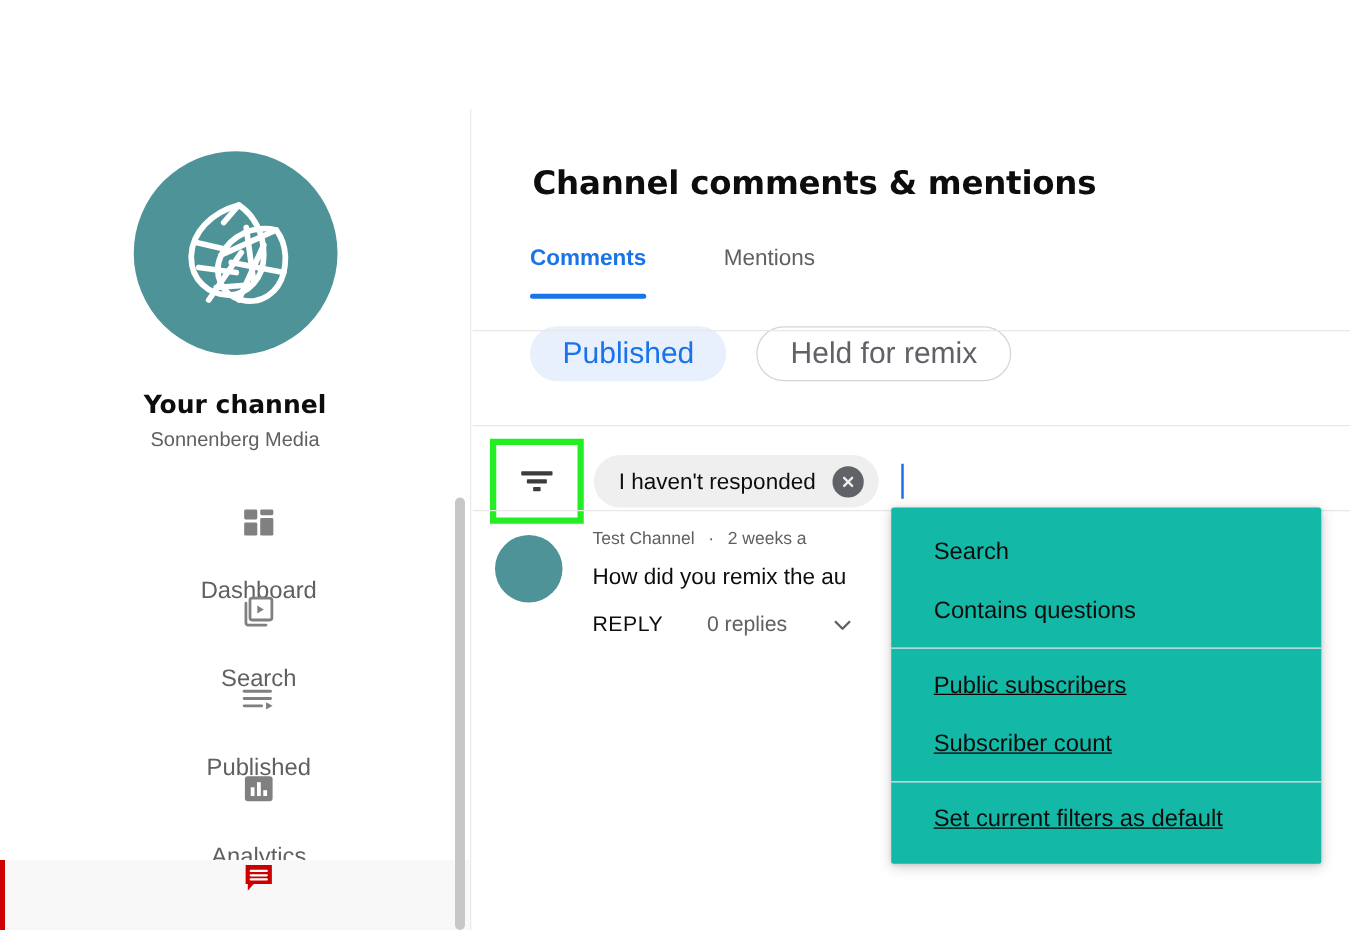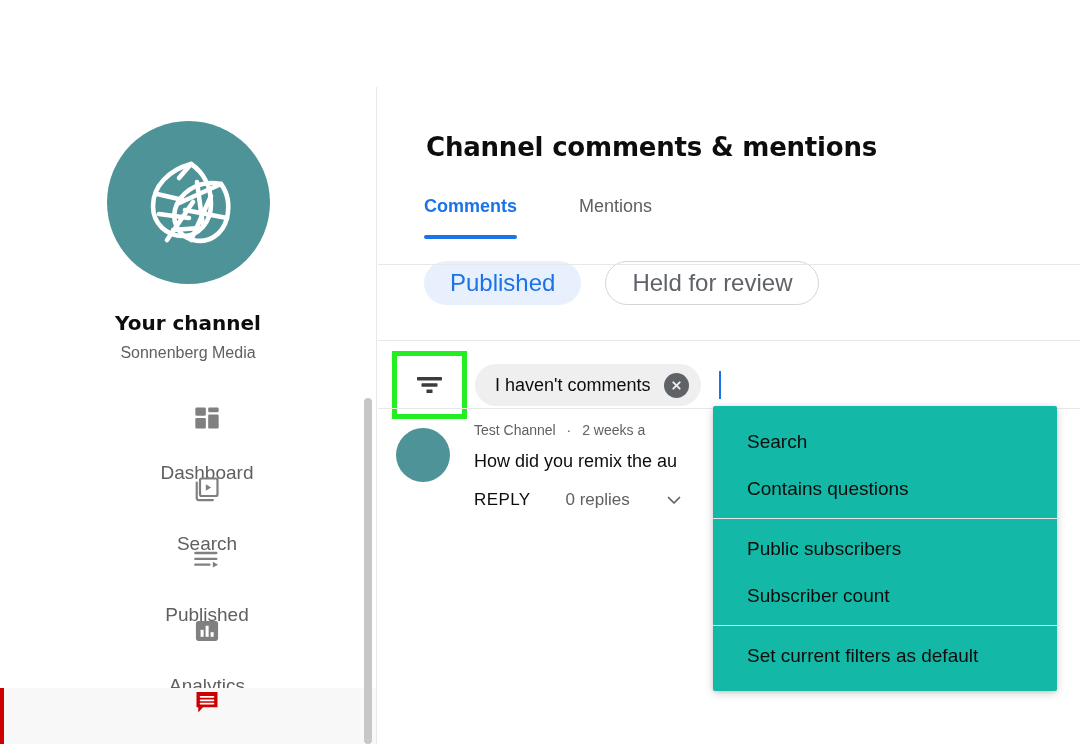--- a/index.html
+++ b/index.html
@@ -209,21 +209,21 @@
   .chev { width: 18px; height: 18px; cursor: pointer; }
 
   
   .dropdown {
     position: absolute; left: 713px; top: 406px;
     width: 344px; background: #14b8a6;
     box-shadow: 0 2px 10px rgba(0,0,0,0.19), 0 1px 3px rgba(0,0,0,0.10);
     border-radius: 2px; padding: 6px 0; z-index: 50;
   }
   .dd-group { padding: 6px 0; }
-  .dd-group + .dd-group { border-top: 1px solid #e6e6e6; }
+  .dd-group + .dd-group { border-top: 1px solid #e6e6e6; text-decoration: underline; }
   .dd-item {
     height: 47px; display: flex; align-items: center;
     padding-left: 34px; font-size: 19px; color: #0d0d0d; cursor: pointer;
   }
 </style>
 </head>
 <body>
 
 <div class="app">
 
@@ -324,36 +324,36 @@
         <span>Mentions</span>
       </div>
     </div>
     <div class="tabs-rule"></div>
 
     <div class="chiprow">
       <div class="chip sel">
         <span>Published</span>
       </div>
       <div class="chip out">
-        <span>Held for review</span>
+        <span>Held for remix</span>
       </div>
     </div>
     <div class="chiprow-rule"></div>
 
     <div class="filterrow">
       <div class="filter-btn-hl">
         <svg class="filter-icon" viewBox="0 0 27 22">
           <rect x="1" y="3" width="25" height="3.4" rx="0.6" fill="#3c3c3c"></rect>
           <rect x="5.5" y="9.3" width="16" height="3.4" rx="0.6" fill="#3c3c3c"></rect>
           <rect x="10.5" y="15.6" width="6" height="3.4" rx="0.6" fill="#3c3c3c"></rect>
         </svg>
       </div>
 
       <div class="fchip">
-        <span class="fchip-label">I haven't comments</span>
+        <span class="fchip-label">I haven't responded</span>
         <span class="fchip-x">
           <svg width="13" height="13" viewBox="0 0 13 13">
             <g stroke="#efefef" stroke-width="1.9" stroke-linecap="round">
               <line x1="3.3" y1="3.3" x2="9.7" y2="9.7"></line>
               <line x1="9.7" y1="3.3" x2="3.3" y2="9.7"></line>
             </g>
           </svg>
         </span>
       </div>
 

